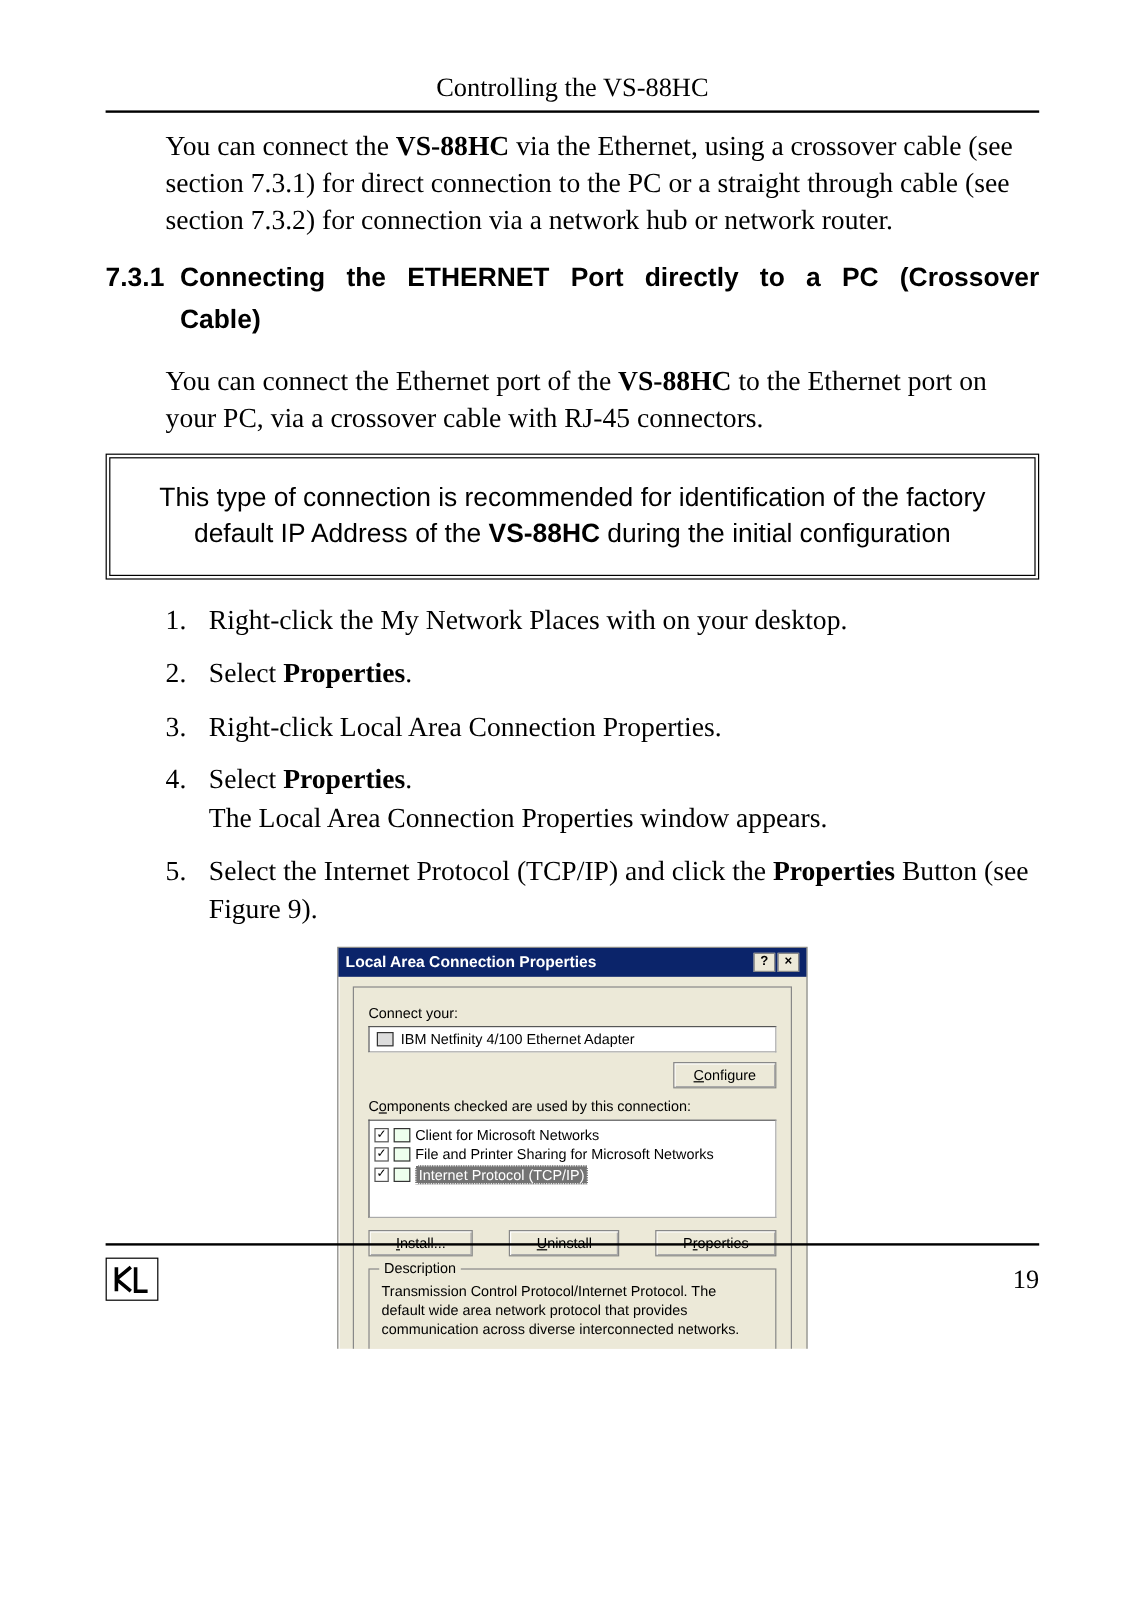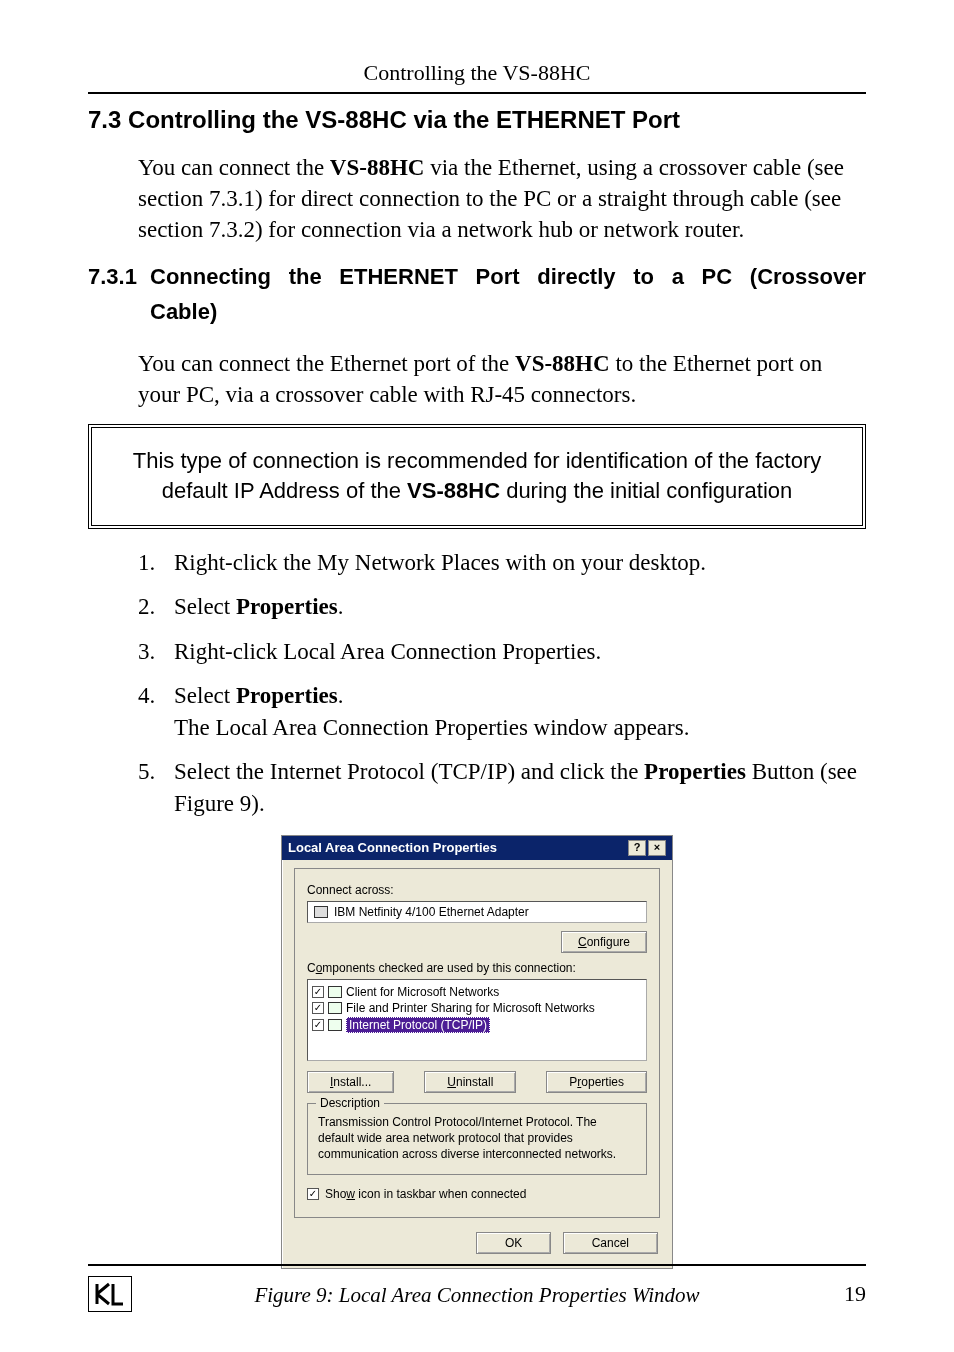--- a/index.html
+++ b/index.html
@@ -5,21 +5,21 @@
   * { box-sizing: border-box; }
   body {
     margin: 0;
     background: #fff;
     font-family: Arial, sans-serif;
     color: #000;
     font-size: 22px;
   }
   .page {
     width: 954px;
-    height: 1352px;
+    height: 1124px;
     position: relative;
     padding: 60px 88px 40px 88px;
   }
   .running-header {
     text-align: center;
     font-family: "Times New Roman", serif;
     font-size: 22px;
     margin-bottom: 6px;
   }
   .rule {
@@ -148,21 +148,21 @@
   .listbox {
     background: #fff;
     border: 1px inset #aaa;
     height: 82px;
     padding: 4px;
     font-size: 12px;
     overflow: hidden;
   }
   .listrow { display:flex; align-items:center; gap:4px; padding:1px 0; }
   .chk { width:12px; height:12px; border:1px solid #555; background:#fff; display:flex; align-items:center; justify-content:center; font-size:10px; line-height:10px; }
-  .selected { background:#4c1d95; color:#fff; padding:0 2px; border:1px dotted #fff; }
+  .selected { background:#737373; color:#fff; padding:0 2px; border:1px dotted #fff; }
   .btnrow { display:flex; justify-content:space-between; margin:10px 0; }
   .btnrow .win-btn { padding: 3px 22px; }
   .group { border:1px solid #888; padding:10px 10px 12px 10px; margin-top:6px; position:relative; }
   .group-label { position:absolute; top:-8px; left:8px; background:#ece9d8; padding:0 4px; font-size:12px; }
   .desc-text { font-size:12px; line-height:1.35; }
   .checkrow { font-size:12px; margin:12px 0 6px 0; display:flex; align-items:center; gap:6px; }
   .dlg-footer { text-align:right; padding:10px 14px 14px 0; }
   .dlg-footer .win-btn { padding:3px 28px; margin-left:8px; }
   .fig-caption {
     font-family: "Times New Roman", serif;
@@ -186,24 +186,20 @@
   .comp-icon { width:14px; height:12px; border:1px solid #333; background:#efe; display:inline-block; }
   .net-icon { width:14px; height:12px; border:1px solid #333; background:#efe; display:inline-block; }
 </style>
 </head>
 <body>
 
 <div class="page">
   <div class="running-header">Controlling the VS-88HC</div>
   <hr class="rule">
 
-  <div class="h2">
-    <span>7.3</span>
-    <span>Controlling the VS-88HC via the ETHERNET Port</span>
-  </div>
 
   <p class="body-serif">
     <span>You can connect the </span><b>VS-88HC</b><span> via the Ethernet, using a crossover cable (see section 7.3.1) for direct connection to the PC or a straight through cable (see section 7.3.2) for connection via a network hub or network router.</span>
   </p>
 
   <div class="h3">
     <span class="num">7.3.1</span><span class="title-line1">Connecting the ETHERNET Port directly to a PC (Crossover</span>
     <span class="cable-line">Cable)</span>
   </div>
 
@@ -248,21 +244,21 @@
     <div class="dialog">
       <div class="titlebar">
         <span>Local Area Connection Properties</span>
         <span class="title-btns">
           <span class="tbtn">?</span>
           <span class="tbtn">×</span>
         </span>
       </div>
       <div class="dlg-body">
         <div class="tabpanel">
-          <div class="field-label">Connect across:</div>
+          <div class="field-label">Connect your:</div>
           <div class="textbox">
             <span class="nic-icon"></span>
             <span>IBM Netfinity 4/100 Ethernet Adapter</span>
           </div>
           <div class="right">
             <span class="win-btn"><span class="under">C</span><span>onfigure</span></span>
           </div>
           <div class="list-text">C<span class="under">o</span>mponents checked are used by this connection:</div>
           <div class="listbox">
             <div class="listrow">

